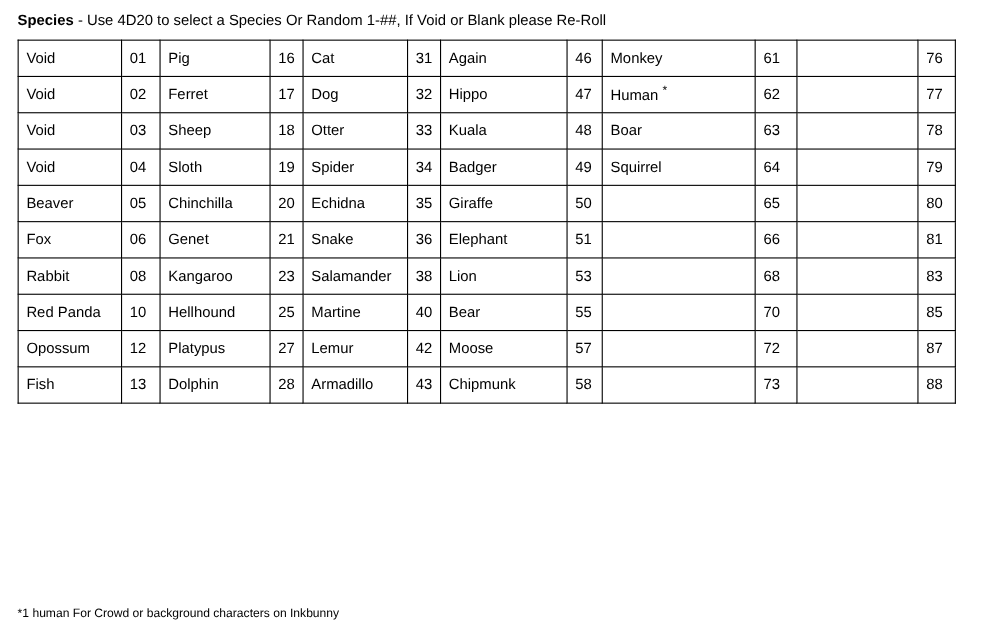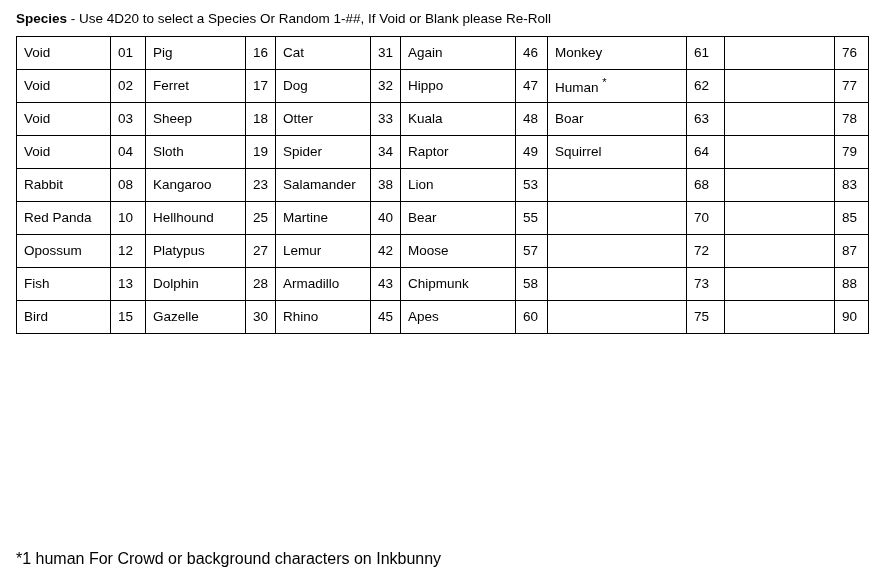--- a/index.html
+++ b/index.html
@@ -64,21 +64,21 @@
   col.c-name4 { width: 115px; }
   col.c-num4  { width: 32px; }
   col.c-name5 { width: 139px; }
   col.c-num5  { width: 38px; }
   col.c-name6 { width: 110px; }
   col.c-num6  { width: 34px; }
   .footnote {
     position: absolute;
     left: 16px;
     top: 550px;
-    font-size: 16px;
+    font-size: 11px;
     line-height: 17px;
     white-space: nowrap;
     color: #000;
   }
   .star {
     font-size: 11px;
     vertical-align: super;
     line-height: 1;
   }
 </style>
@@ -150,26 +150,54 @@
             <td></td>
             <td>78</td>
           </tr>
           <tr>
             <td>Void</td>
             <td>04</td>
             <td>Sloth</td>
             <td>19</td>
             <td>Spider</td>
             <td>34</td>
-            <td>Raptor</td>
+            <td>Badger</td>
             <td>49</td>
             <td>Squirrel</td>
             <td>64</td>
             <td></td>
             <td>79</td>
+          </tr>
+          <tr>
+            <td>Beaver</td>
+            <td>05</td>
+            <td>Chinchilla</td>
+            <td>20</td>
+            <td>Echidna</td>
+            <td>35</td>
+            <td>Giraffe</td>
+            <td>50</td>
+            <td></td>
+            <td>65</td>
+            <td></td>
+            <td>80</td>
+          </tr>
+          <tr>
+            <td>Fox</td>
+            <td>06</td>
+            <td>Genet</td>
+            <td>21</td>
+            <td>Snake</td>
+            <td>36</td>
+            <td>Elephant</td>
+            <td>51</td>
+            <td></td>
+            <td>66</td>
+            <td></td>
+            <td>81</td>
           </tr>
           <tr>
             <td>Rabbit</td>
             <td>08</td>
             <td>Kangaroo</td>
             <td>23</td>
             <td>Salamander</td>
             <td>38</td>
             <td>Lion</td>
             <td>53</td>
@@ -213,33 +241,19 @@
             <td>28</td>
             <td>Armadillo</td>
             <td>43</td>
             <td>Chipmunk</td>
             <td>58</td>
             <td></td>
             <td>73</td>
             <td></td>
             <td>88</td>
           </tr>
-          <tr>
-            <td>Bird</td>
-            <td>15</td>
-            <td>Gazelle</td>
-            <td>30</td>
-            <td>Rhino</td>
-            <td>45</td>
-            <td>Apes</td>
-            <td>60</td>
-            <td></td>
-            <td>75</td>
-            <td></td>
-            <td>90</td>
-          </tr>
         </tbody>
     </table>
   </div>
 
   <div class="footnote">*1 human For Crowd or background characters on Inkbunny</div>
 
 </div>
 
 </body></html>

